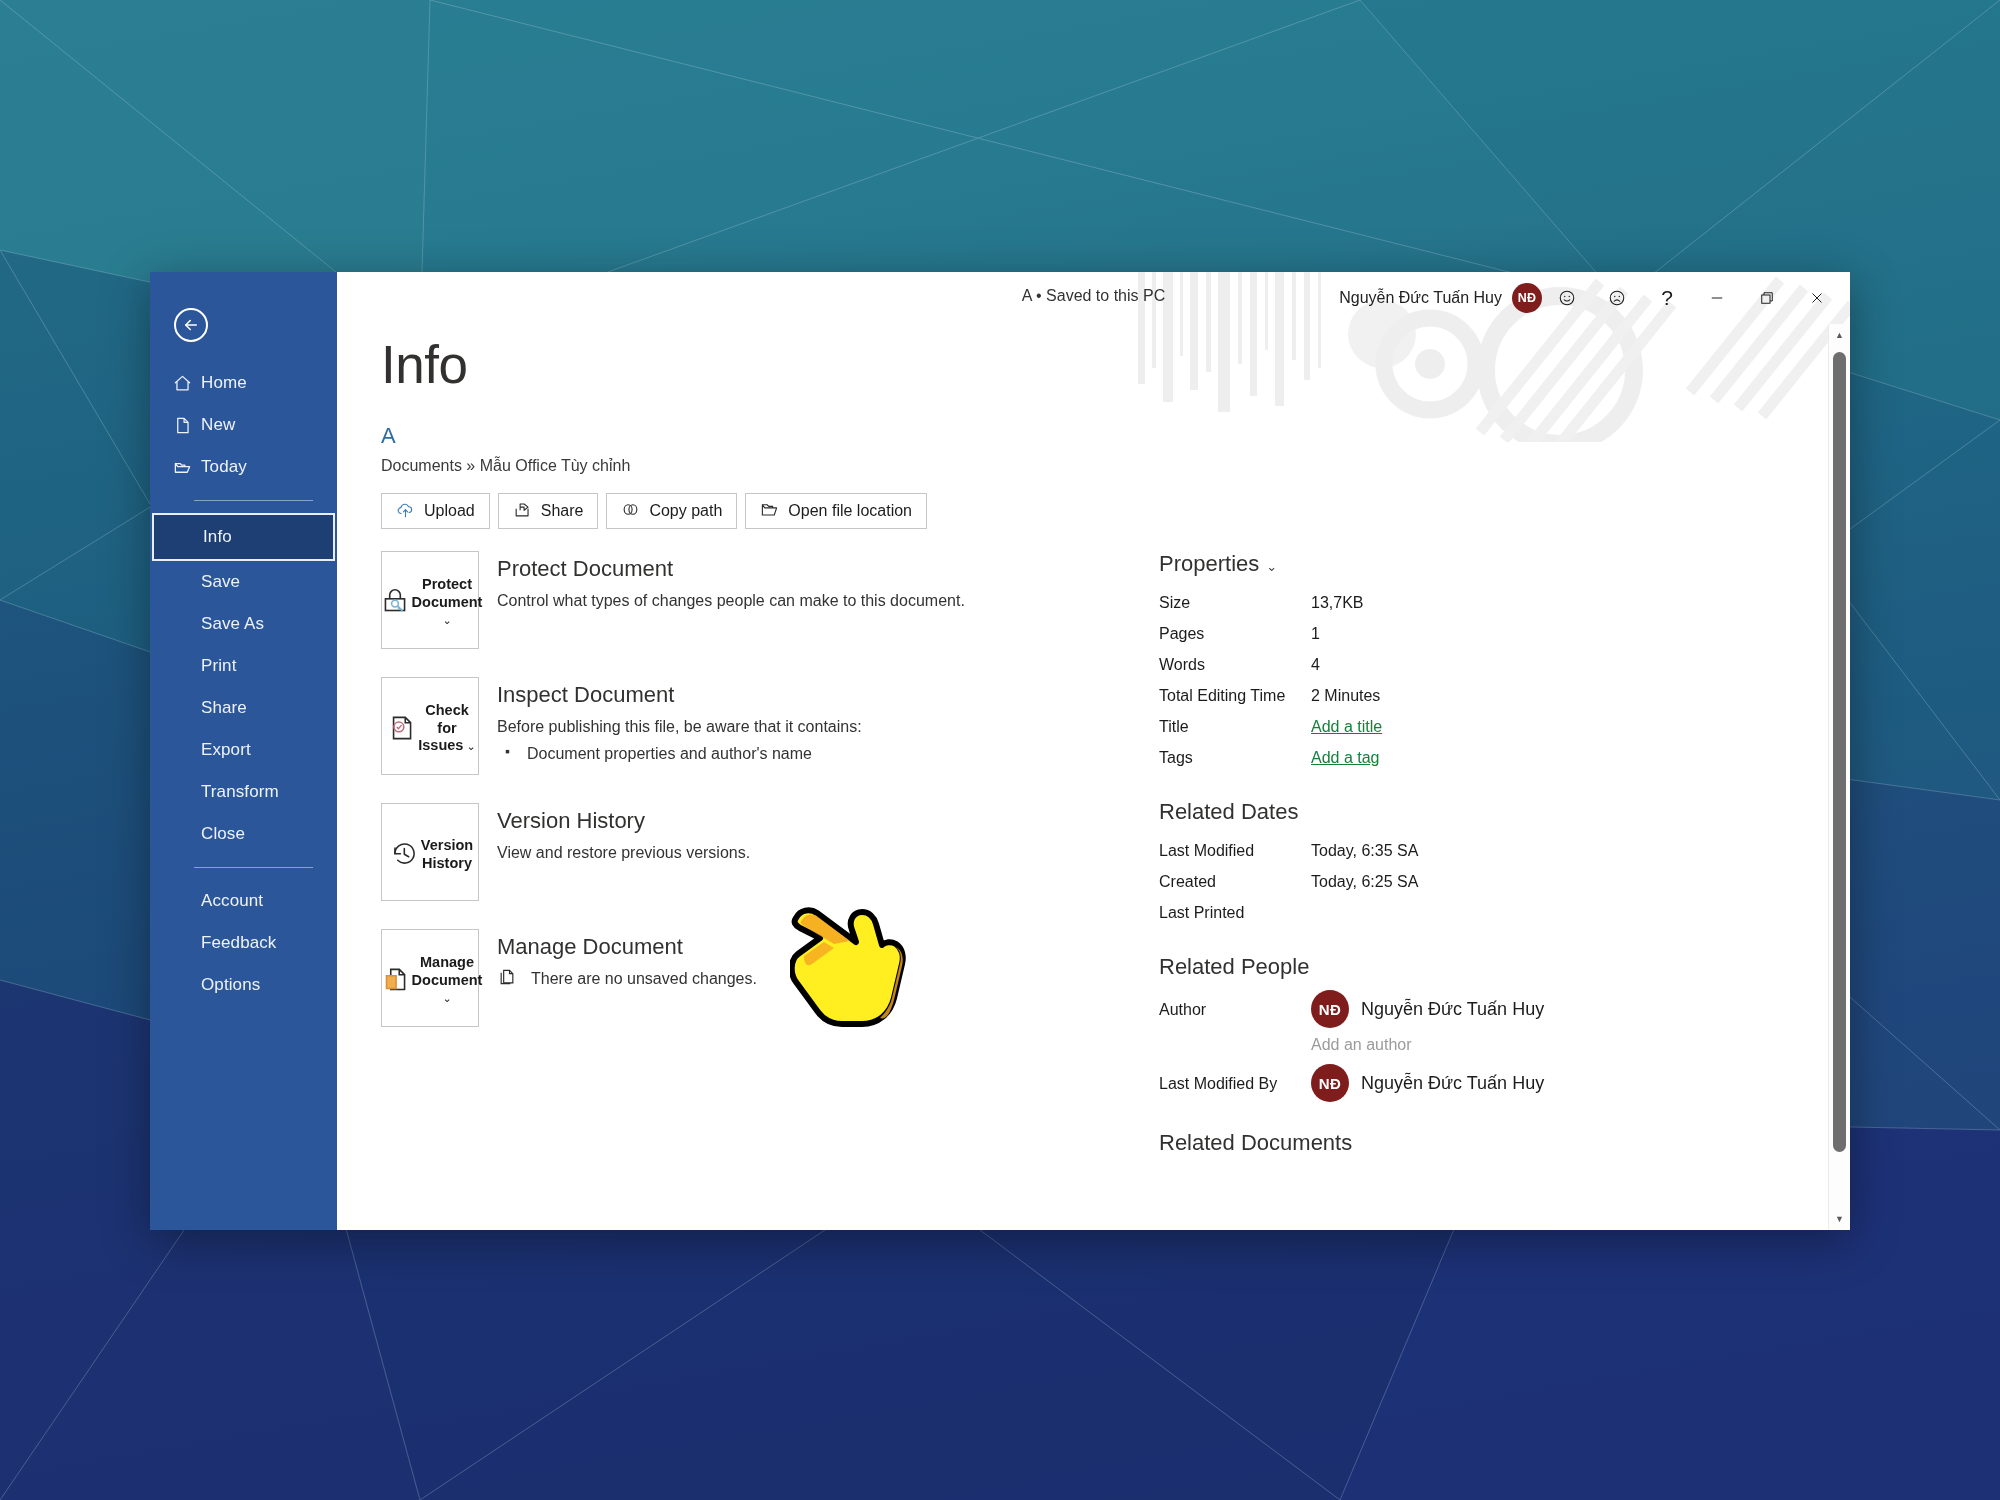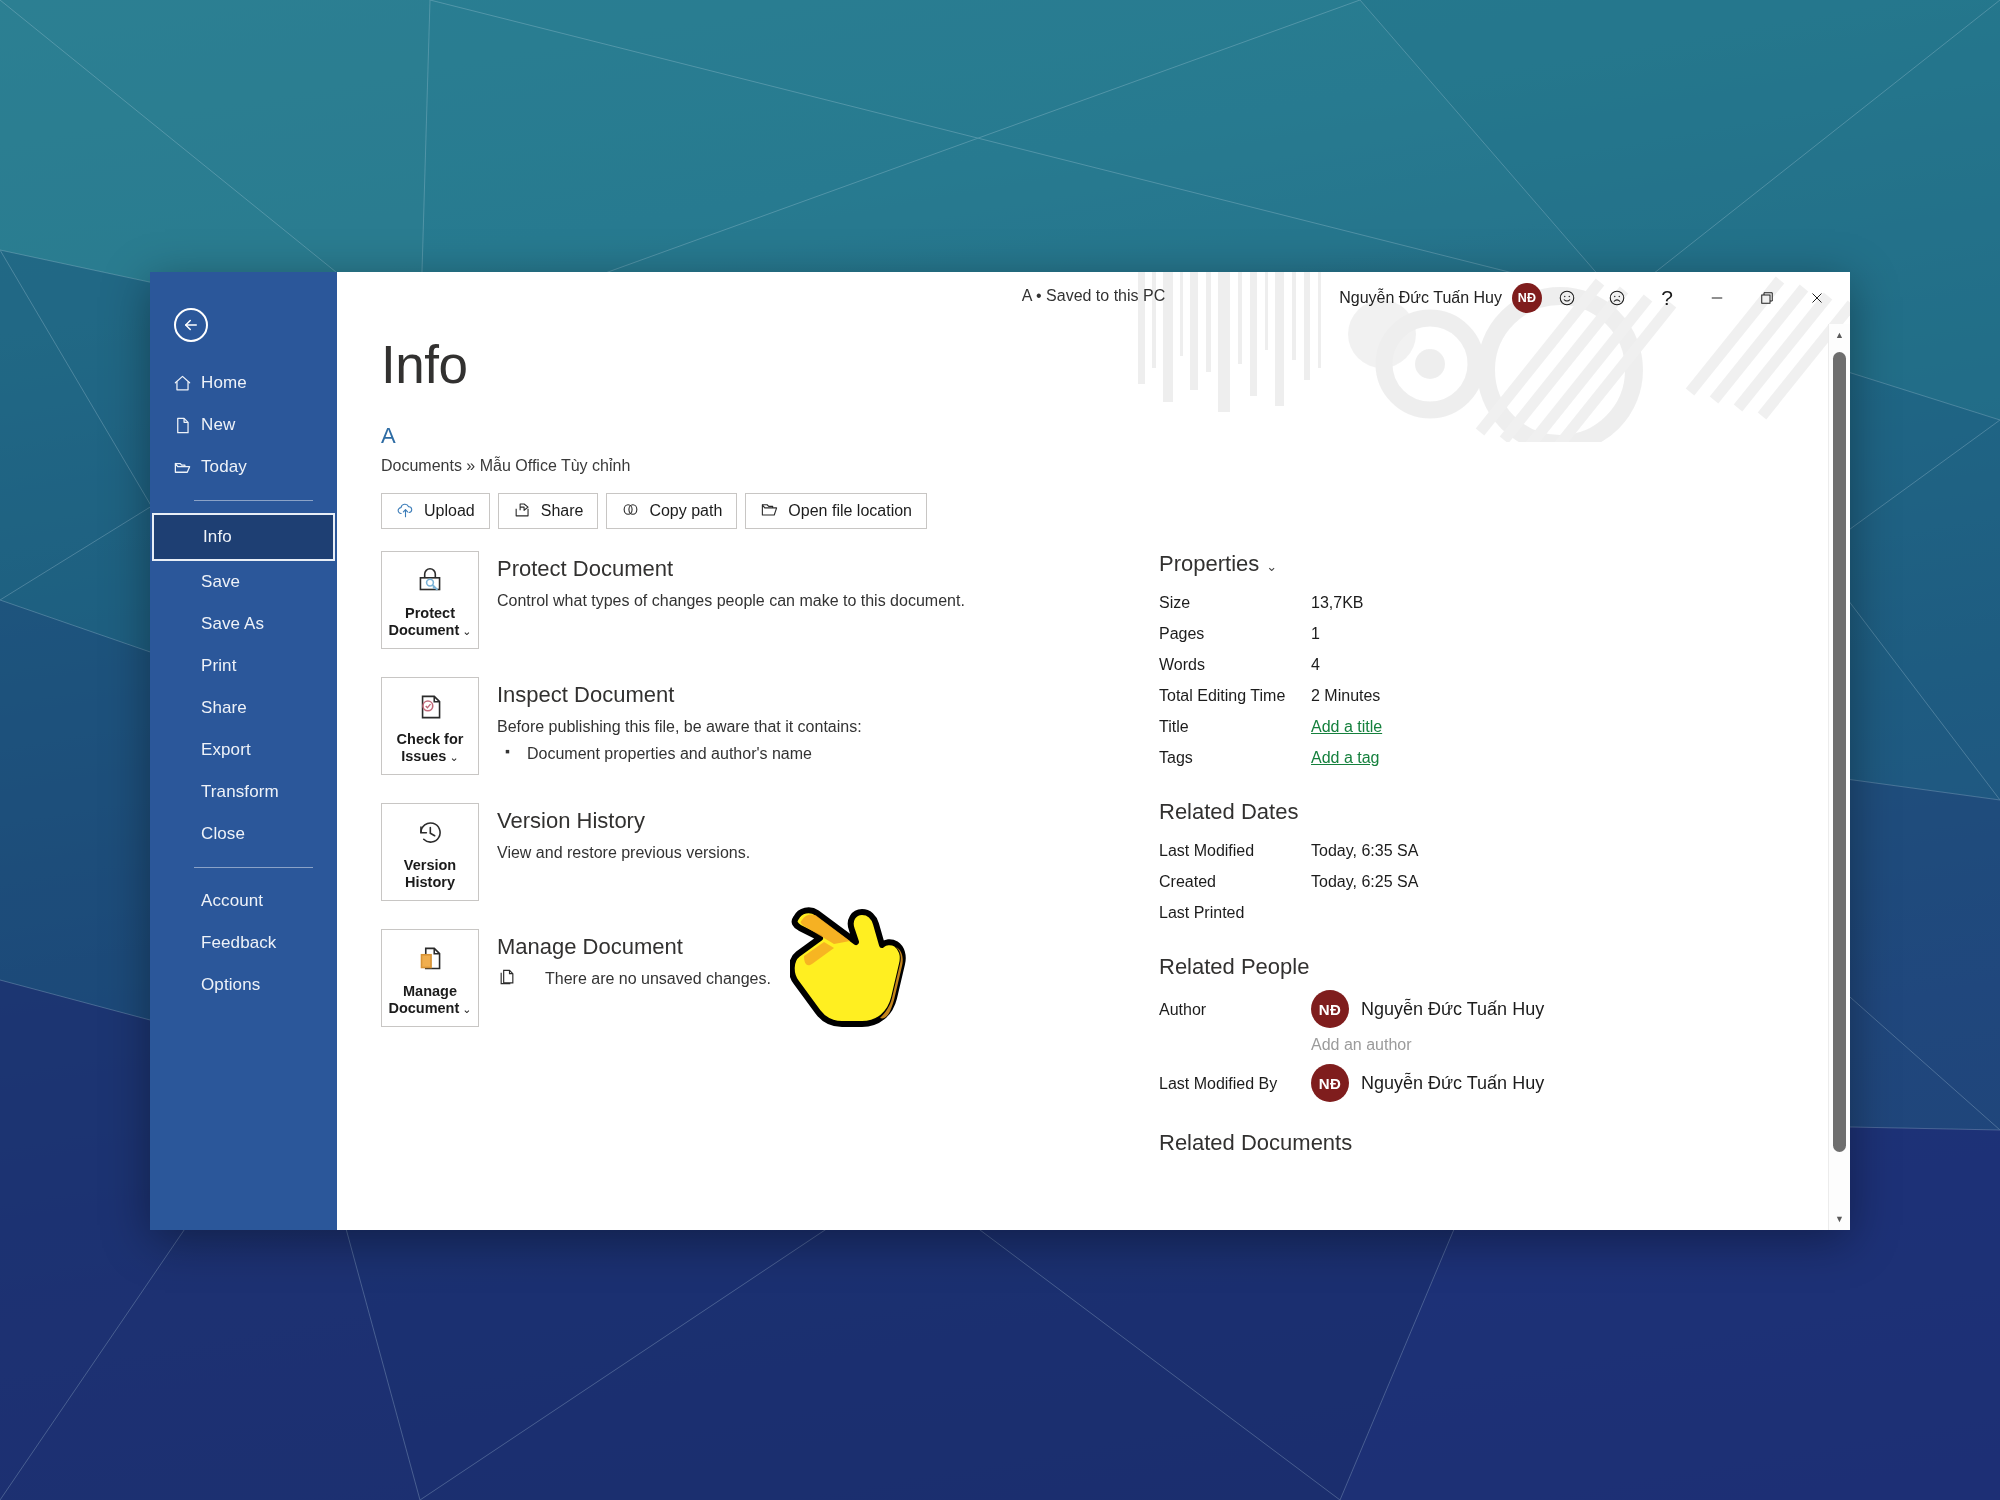--- a/index.html
+++ b/index.html
@@ -142,21 +142,21 @@
   #left-col { width:760px; flex:0 0 760px; padding-left:44px; }
   #right-col { flex:1; padding-left:62px; padding-right:20px; }
 
   .feature {
     display:flex; align-items:flex-start;
     margin-bottom:28px;
   }
   .feat-btn {
     width:98px; height:98px; flex:0 0 98px;
     border:1px solid #c8c6c4; background:#fff;
-    display:flex; flex-direction:column; align-items:center; justify-content:center;
+    display:flex; flex-direction:row; align-items:center; justify-content:center;
     cursor:pointer; padding:6px 2px 8px;
   }
   .feat-ico { height:40px; display:flex; align-items:flex-end; justify-content:center; }
   .feat-ico svg { width:34px; height:34px; }
   .feat-label {
     font-size:14.5px; color:#1b1b1b; font-weight:bold;
     text-align:center; line-height:1.22; margin-top:7px;
   }
   .feat-label .chev { font-weight:normal; font-size:11px; }
   .feat-text { padding-left:18px; padding-top:6px; }
@@ -166,21 +166,21 @@
   }
   .feat-desc { font-size:16px; color:#333; line-height:1.45; }
   .feat-bullets { list-style:none; margin-top:4px; }
   .feat-bullets li {
     font-size:16px; color:#333; line-height:1.5;
     padding-left:30px; position:relative;
   }
   .feat-bullets li:before {
     content:"\25AA"; position:absolute; left:8px; top:-1px; color:#333; font-size:14px;
   }
-  .unsaved-row { display:flex; align-items:center; gap:28px; margin-top:3px; }
+  .unsaved-row { display:flex; align-items:center; gap:14px; margin-top:3px; }
   .unsaved-row svg { width:20px; height:20px; flex:0 0 20px; }
   .unsaved-row span { font-size:16px; color:#333; }
 
   
   .sec-head {
     font-size:22px; font-weight:400; color:#323130;
     margin-bottom:10px; display:flex; align-items:baseline; gap:7px;
   }
   .sec-head .chev { font-size:13px; color:#444; }
   .prop-row { display:flex; font-size:16px; line-height:31px; color:#1c1c1c; }

